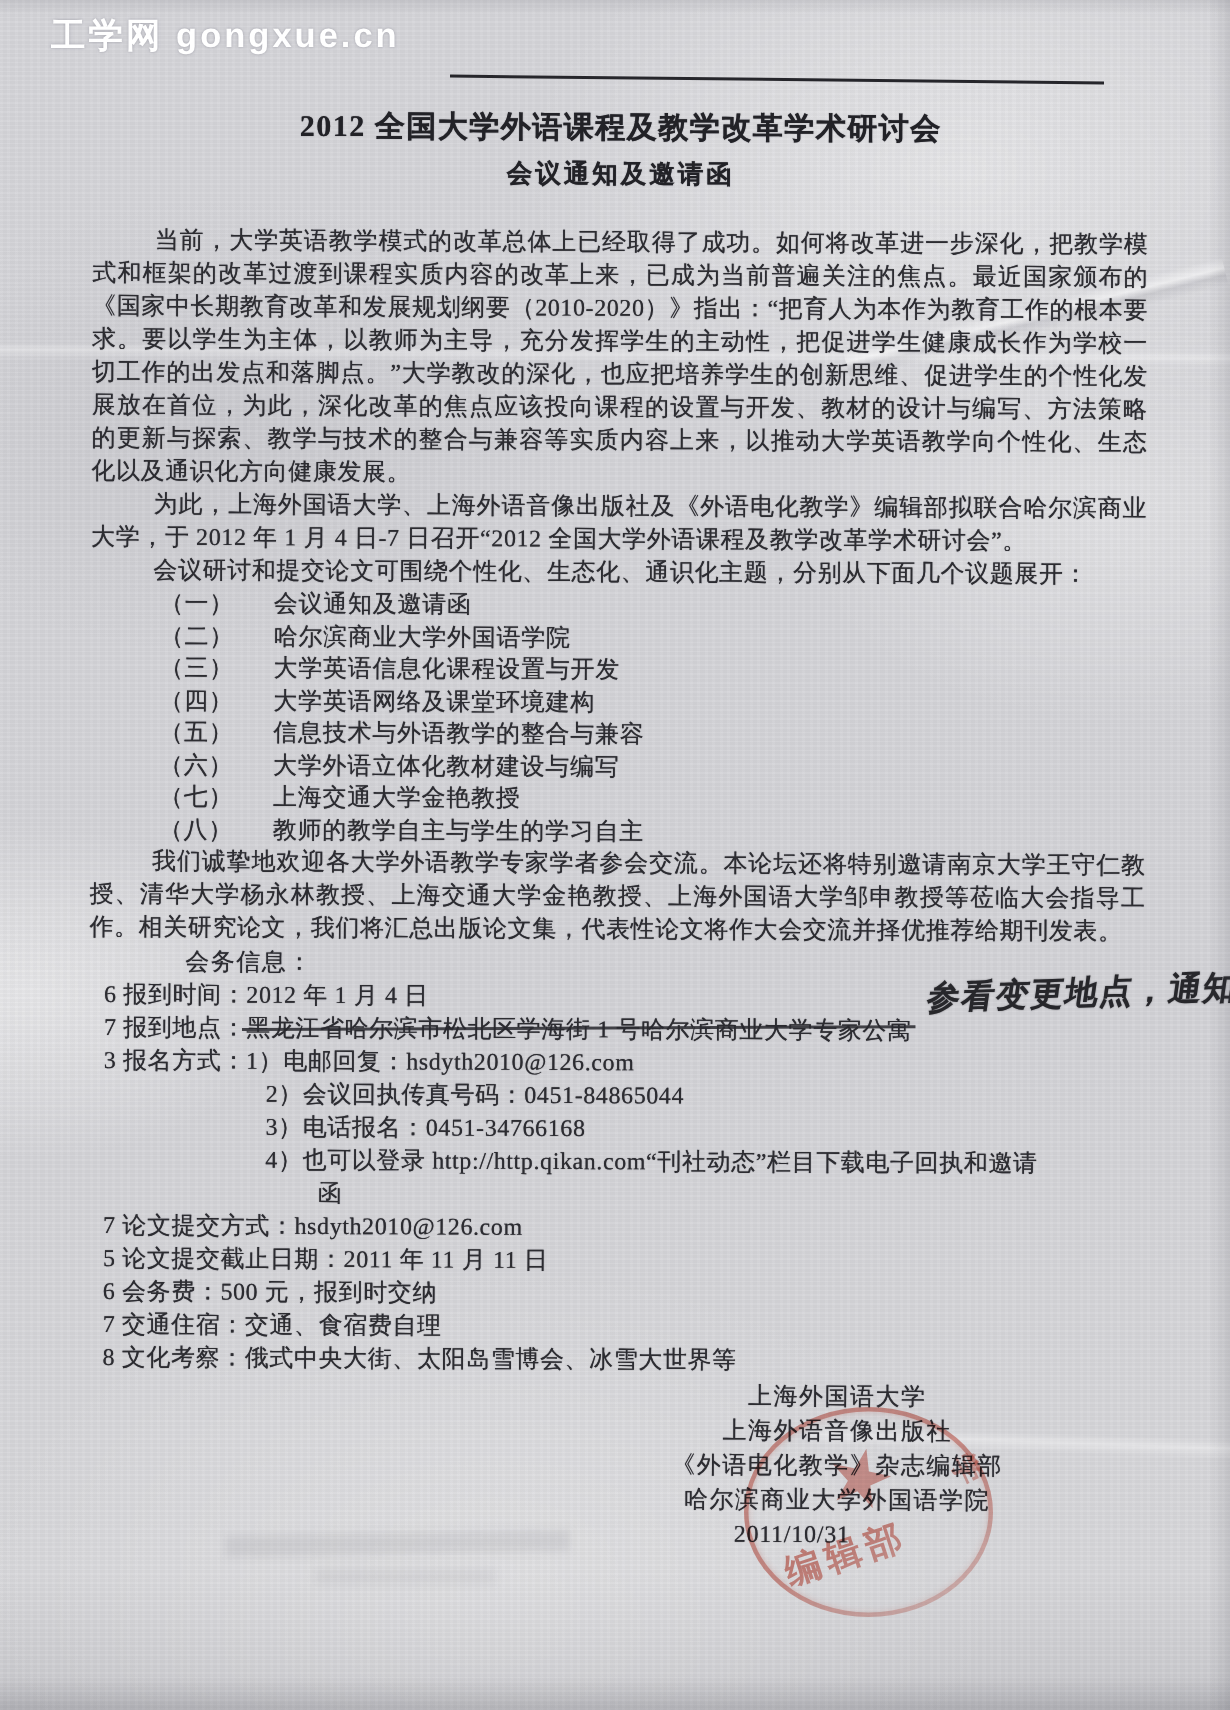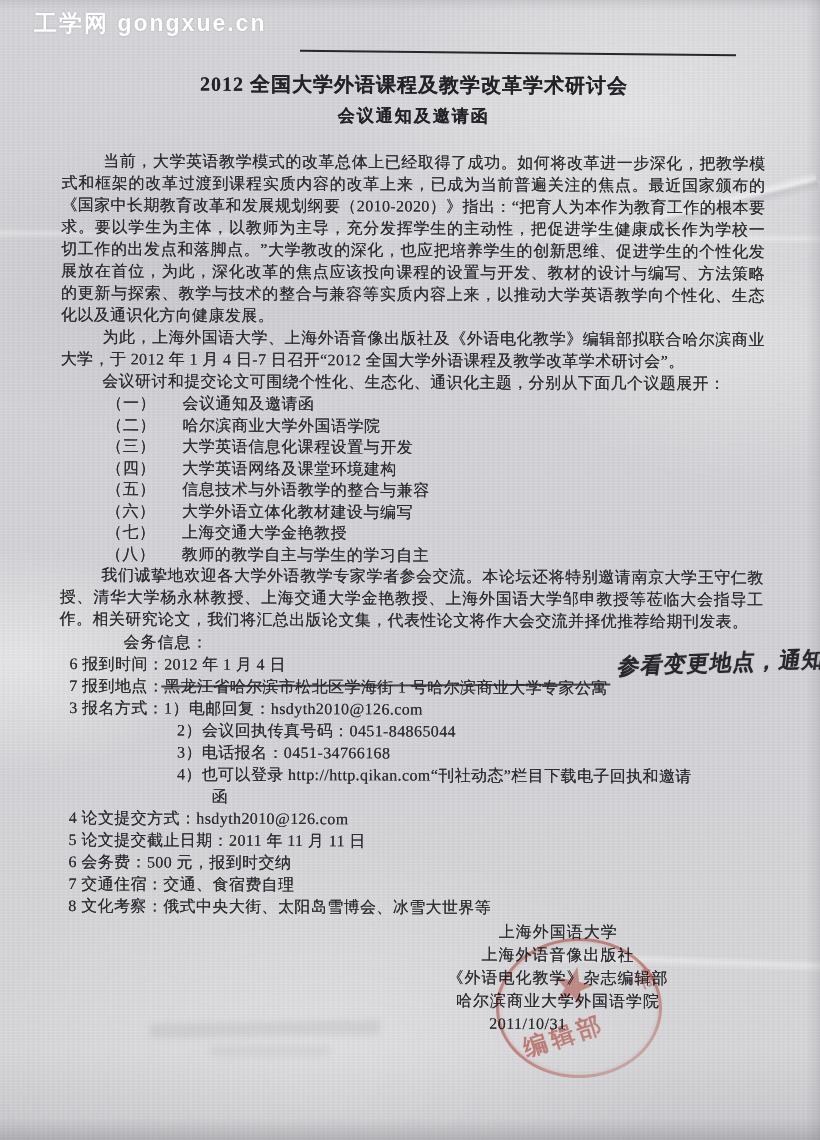--- a/index.html
+++ b/index.html
@@ -163,21 +163,21 @@
 
     <p class="info-heading">会务信息：</p>
     <div class="info" id="info-lines">
         <div class="info-line"><span>6 报到时间：2012 年 1 月 4 日</span></div>
         <div class="info-line"><span>7 报到地点：</span><span class="seg-strike">黑龙江省哈尔滨市松北区学海街 1 号哈尔滨商业大学专家公寓</span></div>
         <div class="info-line"><span>3 报名方式：1）电邮回复：</span><span class="seg-u">hsdyth2010@126.com</span></div>
         <div class="info-line ind1"><span>2）会议回执传真号码：0451-84865044</span></div>
         <div class="info-line ind1"><span>3）电话报名：0451-34766168</span></div>
         <div class="info-line ind1"><span>4）也可以登录 </span><span class="seg-u">http://http.qikan.com</span><span>“刊社动态”</span><span class="seg-u">栏目下载电子回执</span><span>和邀请</span></div>
         <div class="info-line ind2"><span>函</span></div>
-        <div class="info-line"><span>4 论文提交方式：</span><span class="seg-u">hsdyth2010@126.com</span></div>
+        <div class="info-line"><span>7 论文提交方式：</span><span class="seg-u">hsdyth2010@126.com</span></div>
         <div class="info-line"><span>5 论文提交截止日期：2011 年 11 月 11 日</span></div>
         <div class="info-line"><span>6 会务费：500 元，报到时交纳</span></div>
         <div class="info-line"><span>7 交通住宿：交通、食宿费自理</span></div>
         <div class="info-line"><span>8 文化考察：俄式中央大街、太阳岛雪博会、冰雪大世界等</span></div>
       </div>
 
     <div class="signature" id="signature">
         <div>上海外国语大学</div>
         <div>上海外语音像出版社</div>
         <div>《外语电化教学》杂志编辑部</div>

